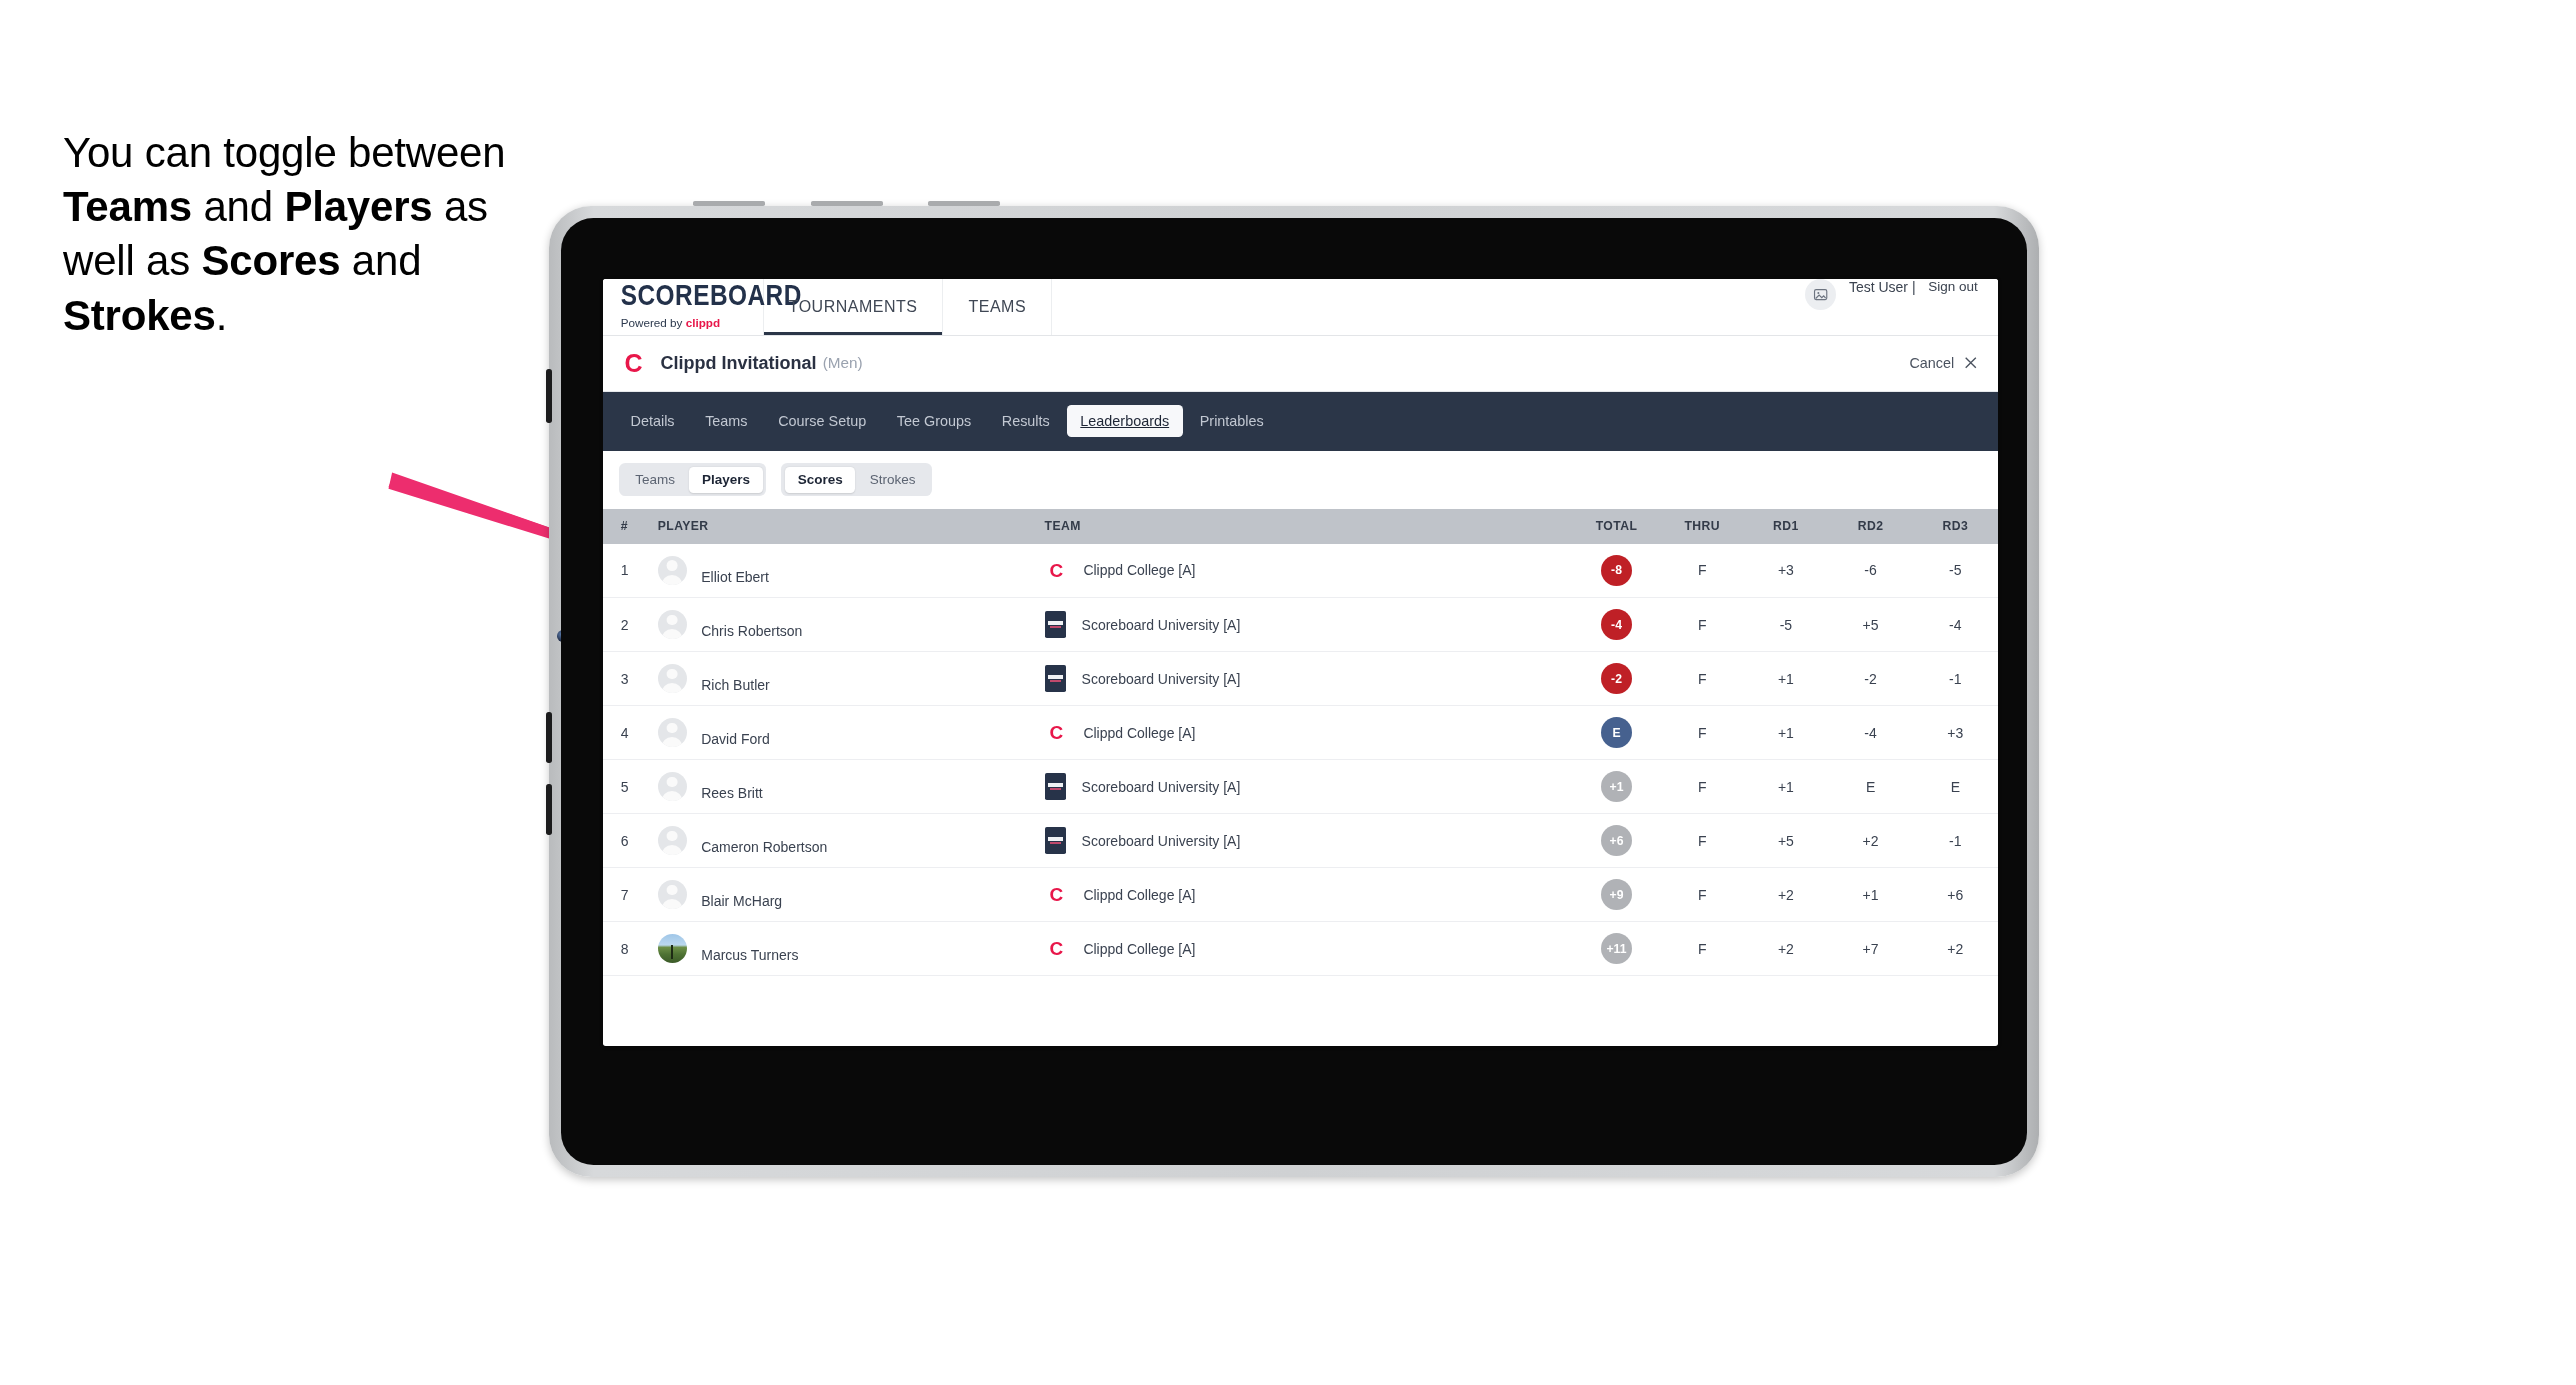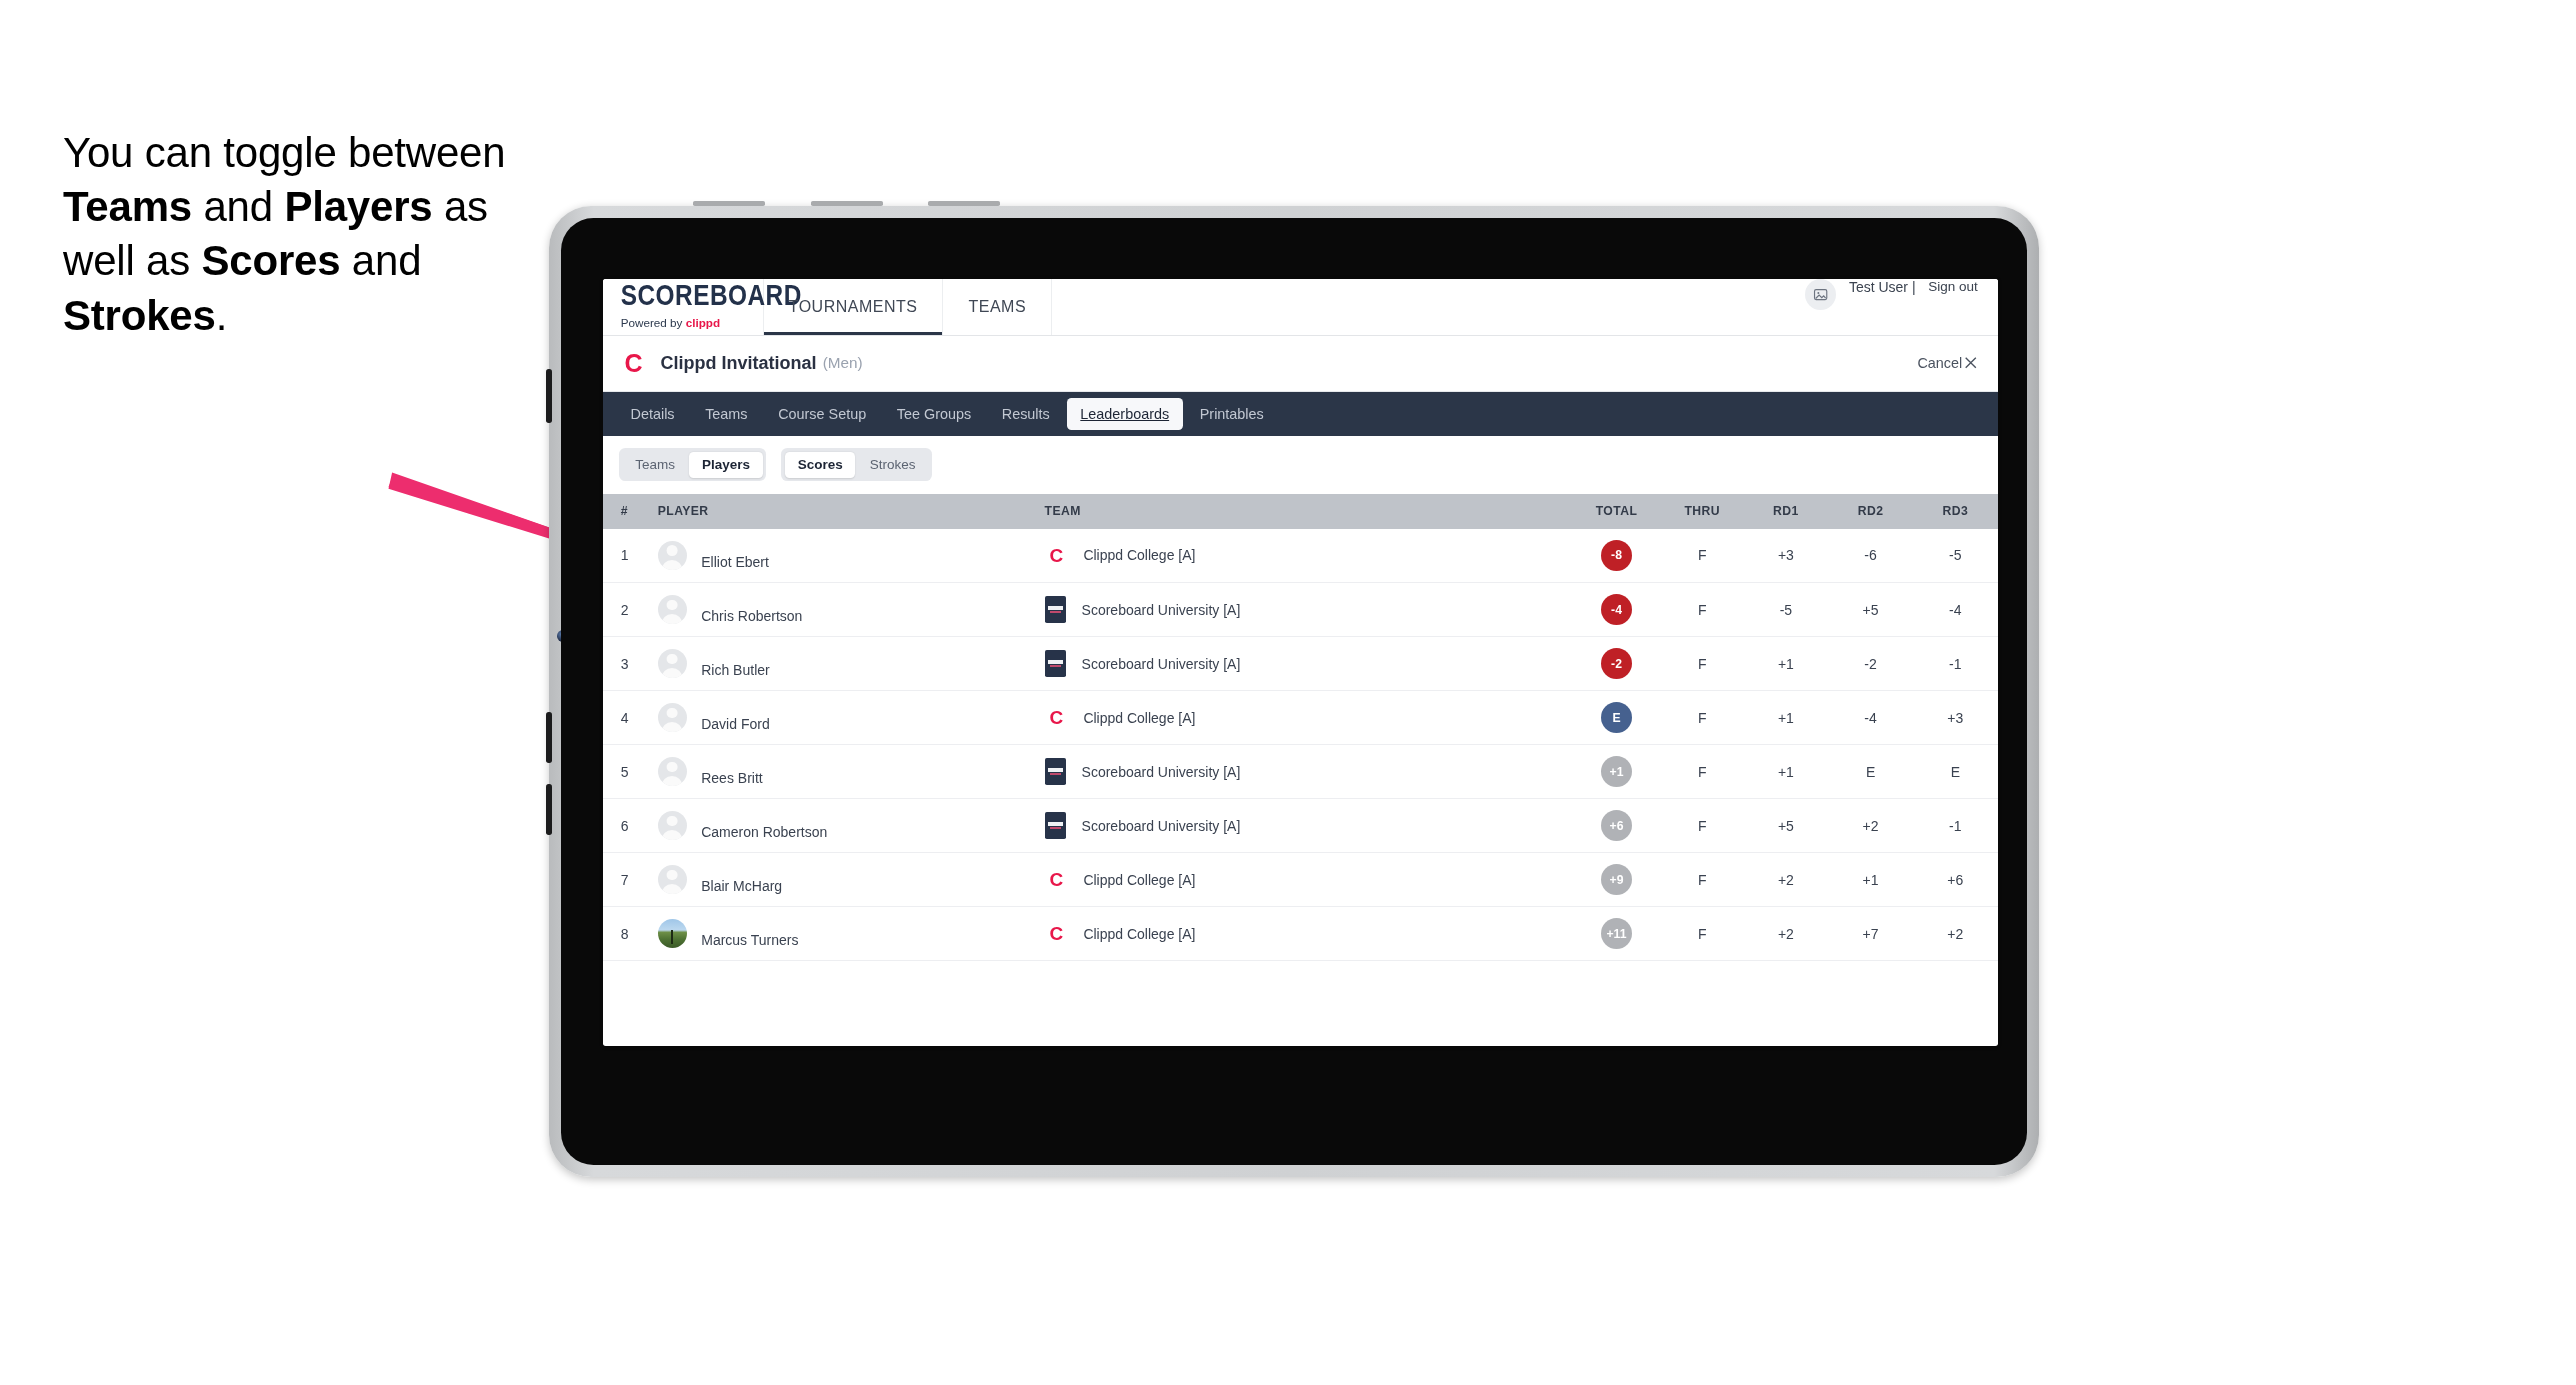--- a/index.html
+++ b/index.html
@@ -95,26 +95,26 @@
   .tour-head {
     height: 56px; display:flex; align-items:center; padding: 0 20px 0 21.7px;
     background:#fff; border-bottom: 0.9px solid #e7e9ec;
   }
   .c-logo {
     font-family:"Liberation Sans", sans-serif; font-weight:700; font-size:25px;
     color:#e8174a; line-height:1; margin-right: 18px;
   }
   .tour-title { font-size: 18px; color:#2a3142;font-weight:bold; }
   .tour-gender { font-size: 15.3px; color:#9aa2af; margin-left: 6.3px; }
-  .cancel-wrap { margin-left:auto; display:flex; align-items:center; gap:2px; cursor:pointer; }
+  .cancel-wrap { margin-left:auto; display:flex; align-items:center; gap:10px; cursor:pointer; }
   .cancel-text { font-size:14.4px; color:#4a525f; }
 
   
   .subnav {
-    height: 44px; background:#2b3648; display:flex; align-items:center;
+    height: 59px; background:#2b3648; display:flex; align-items:center;
     padding: 0 10.8px 0 14.4px; gap: 3.6px;
   }
   .subnav-item {
     font-size: 14.4px; color:#c2c8d2; padding: 8.1px 13.5px; border-radius: 4.5px; cursor:pointer;
   }
   .subnav-item.active {
     background:#f7f8fa; color:#1d2535; text-decoration: underline; font-weight:400;
   }
 
   

